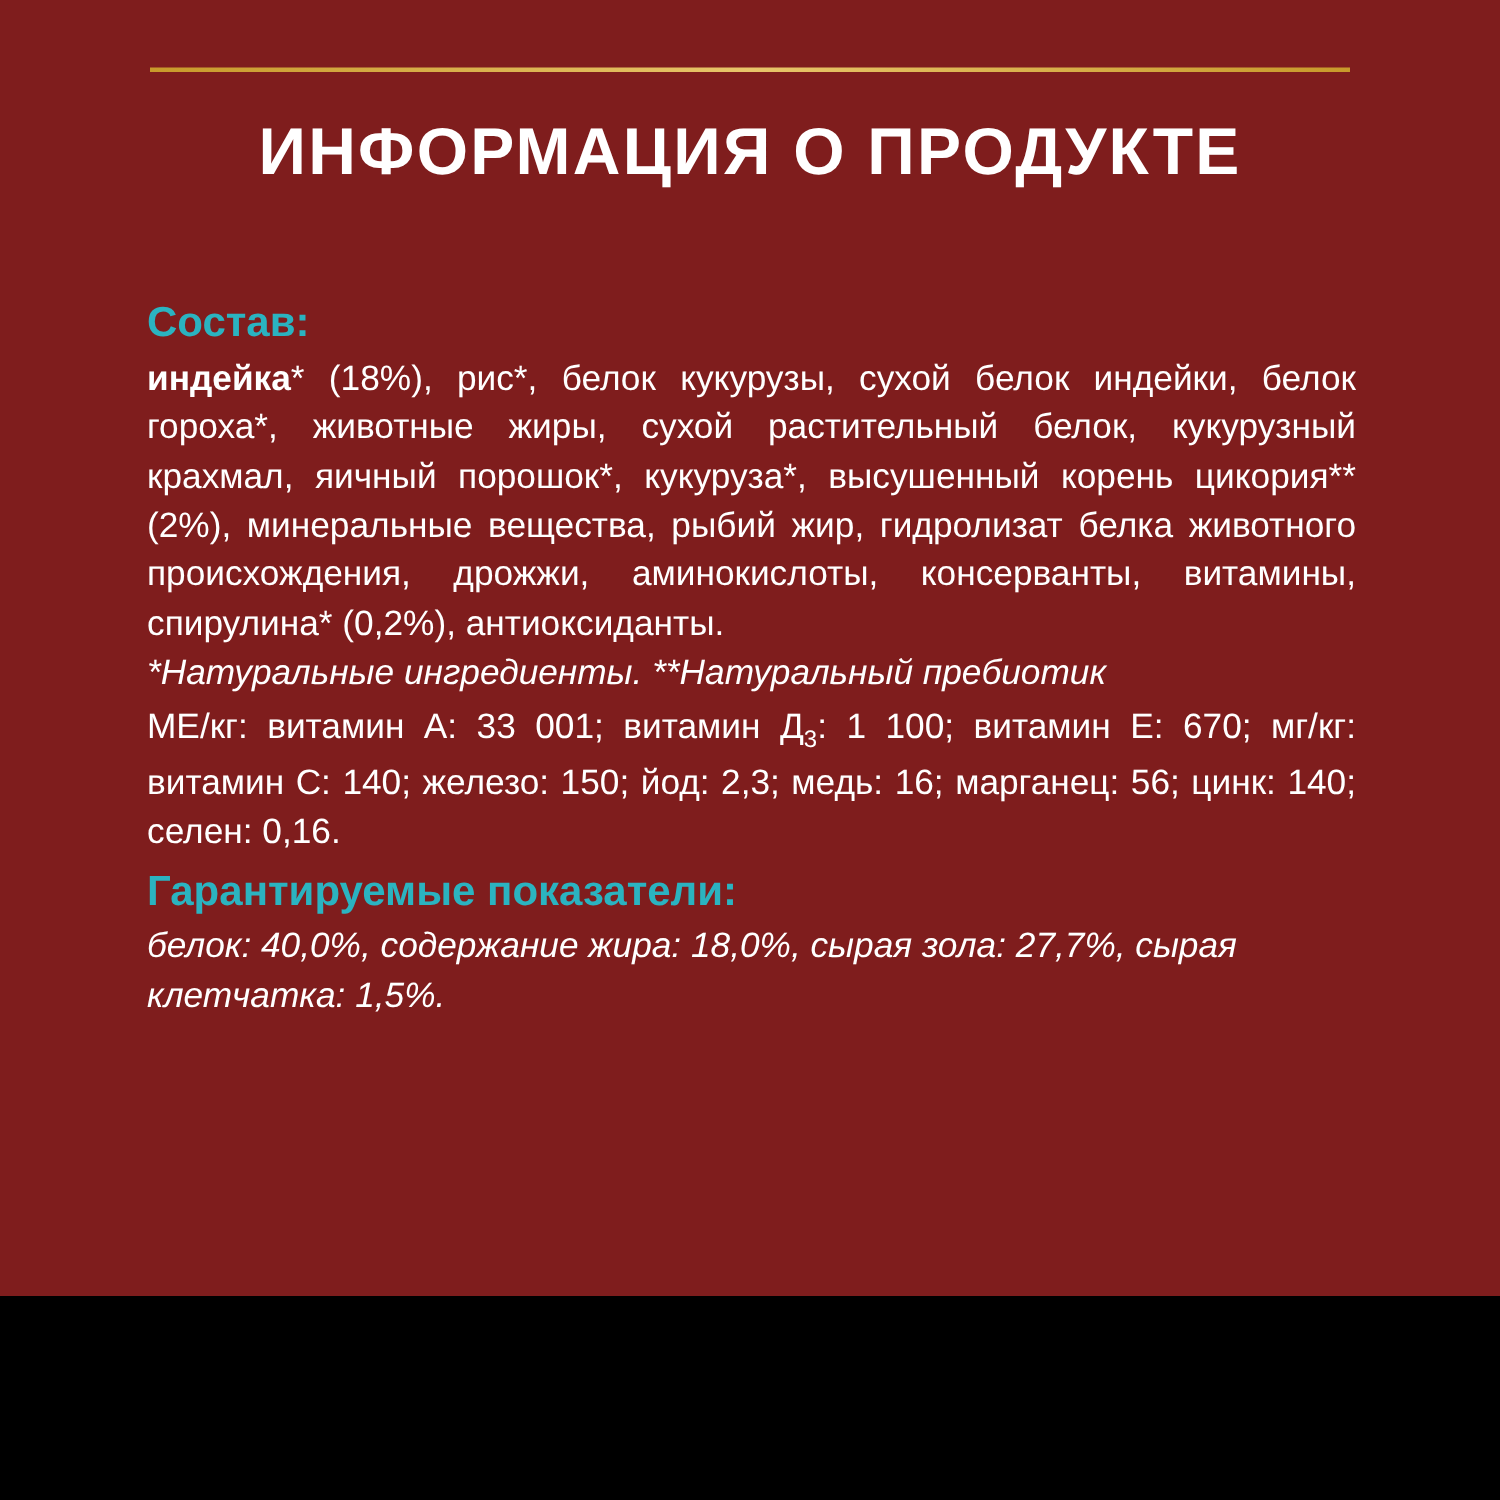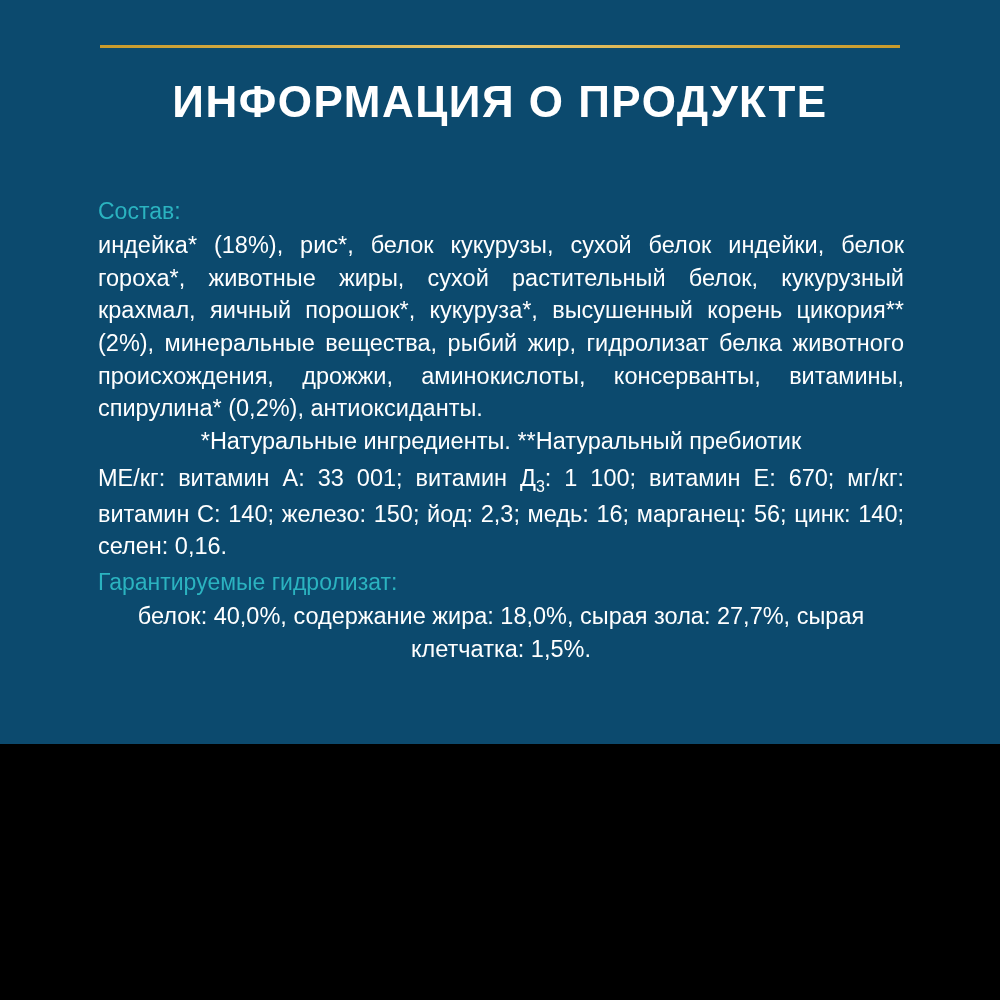--- a/index.html
+++ b/index.html
@@ -10,22 +10,22 @@
   body {
     width: 1000px;
     height: 1000px;
     font-family: "Liberation Sans", sans-serif;
     color: #ffffff;
     overflow: hidden;
   }
   .page {
     position: relative;
     width: 1000px;
-    height: 744px;
-    background: #0c4a6e;
+    height: 864px;
+    background: #7f1d1d;
     box-sizing: border-box;
   }
   .top-rule {
     position: absolute;
     top: 45px;
     left: 100px;
     width: 800px;
     height: 3px;
     background: linear-gradient(to right, #c89a2b 0%, #e8c56a 50%, #c89a2b 100%);
   }
@@ -42,38 +42,39 @@
     line-height: 1.1;
   }
   .content {
     position: absolute;
     top: 196px;
     left: 98px;
     width: 806px;
   }
   .section-head {
     color: #2bb3c0;
-    font-size: 23px;
-    font-weight: normal;
+    font-size: 28px;
+    font-weight: bold;
     margin: 0 0 2px 0;
     line-height: 1.35;
   }
   .body-text {
     font-size: 23.5px;
     line-height: 1.39;
     color: #ffffff;
     margin: 0;
     text-align: justify;
     text-justify: inter-word;
   }
   .body-text.nojustify {
-    text-align: center;
+    text-align: left;
+    font-style: italic;
   }
   .bold {
-    font-weight: normal;
+    font-weight: bold;
     margin-top: 16px;
   }
   .block {
     margin-bottom: 4px;
   }
   sub {
     font-size: 0.68em;
     vertical-align: sub;
   }
 </style>
@@ -92,18 +93,18 @@
       <div class="section-head">Состав:</div>
       <p class="body-text"><span class="bold">индейка</span><span>* (18%), рис*, белок кукурузы, сухой белок индейки, белок гороха*, животные жиры, сухой растительный белок, кукурузный крахмал, яичный порошок*, кукуруза*, высушенный корень цикория** (2%), минеральные вещества, рыбий жир, гидролизат белка животного происхождения, дрожжи, аминокислоты, консерванты, витамины, спирулина* (0,2%), антиоксиданты.</span></p>
       <p class="body-text nojustify">*Натуральные ингредиенты. **Натуральный пребиотик</p>
     </div>
 
     <div class="block">
       <p class="body-text"><span>МЕ/кг: витамин А: 33 001; витамин Д</span><sub>3</sub><span>: 1 100; витамин Е: 670; мг/кг: витамин С: 140; железо: 150; йод: 2,3; медь: 16; марганец: 56; цинк: 140; селен: 0,16.</span></p>
     </div>
 
     <div class="block">
-      <div class="section-head">Гарантируемые гидролизат:</div>
+      <div class="section-head">Гарантируемые показатели:</div>
       <p class="body-text nojustify">белок: 40,0%, содержание жира: 18,0%, сырая зола: 27,7%, сырая клетчатка: 1,5%.</p>
     </div>
 
   </div>
 </div>
 
 </body></html>

